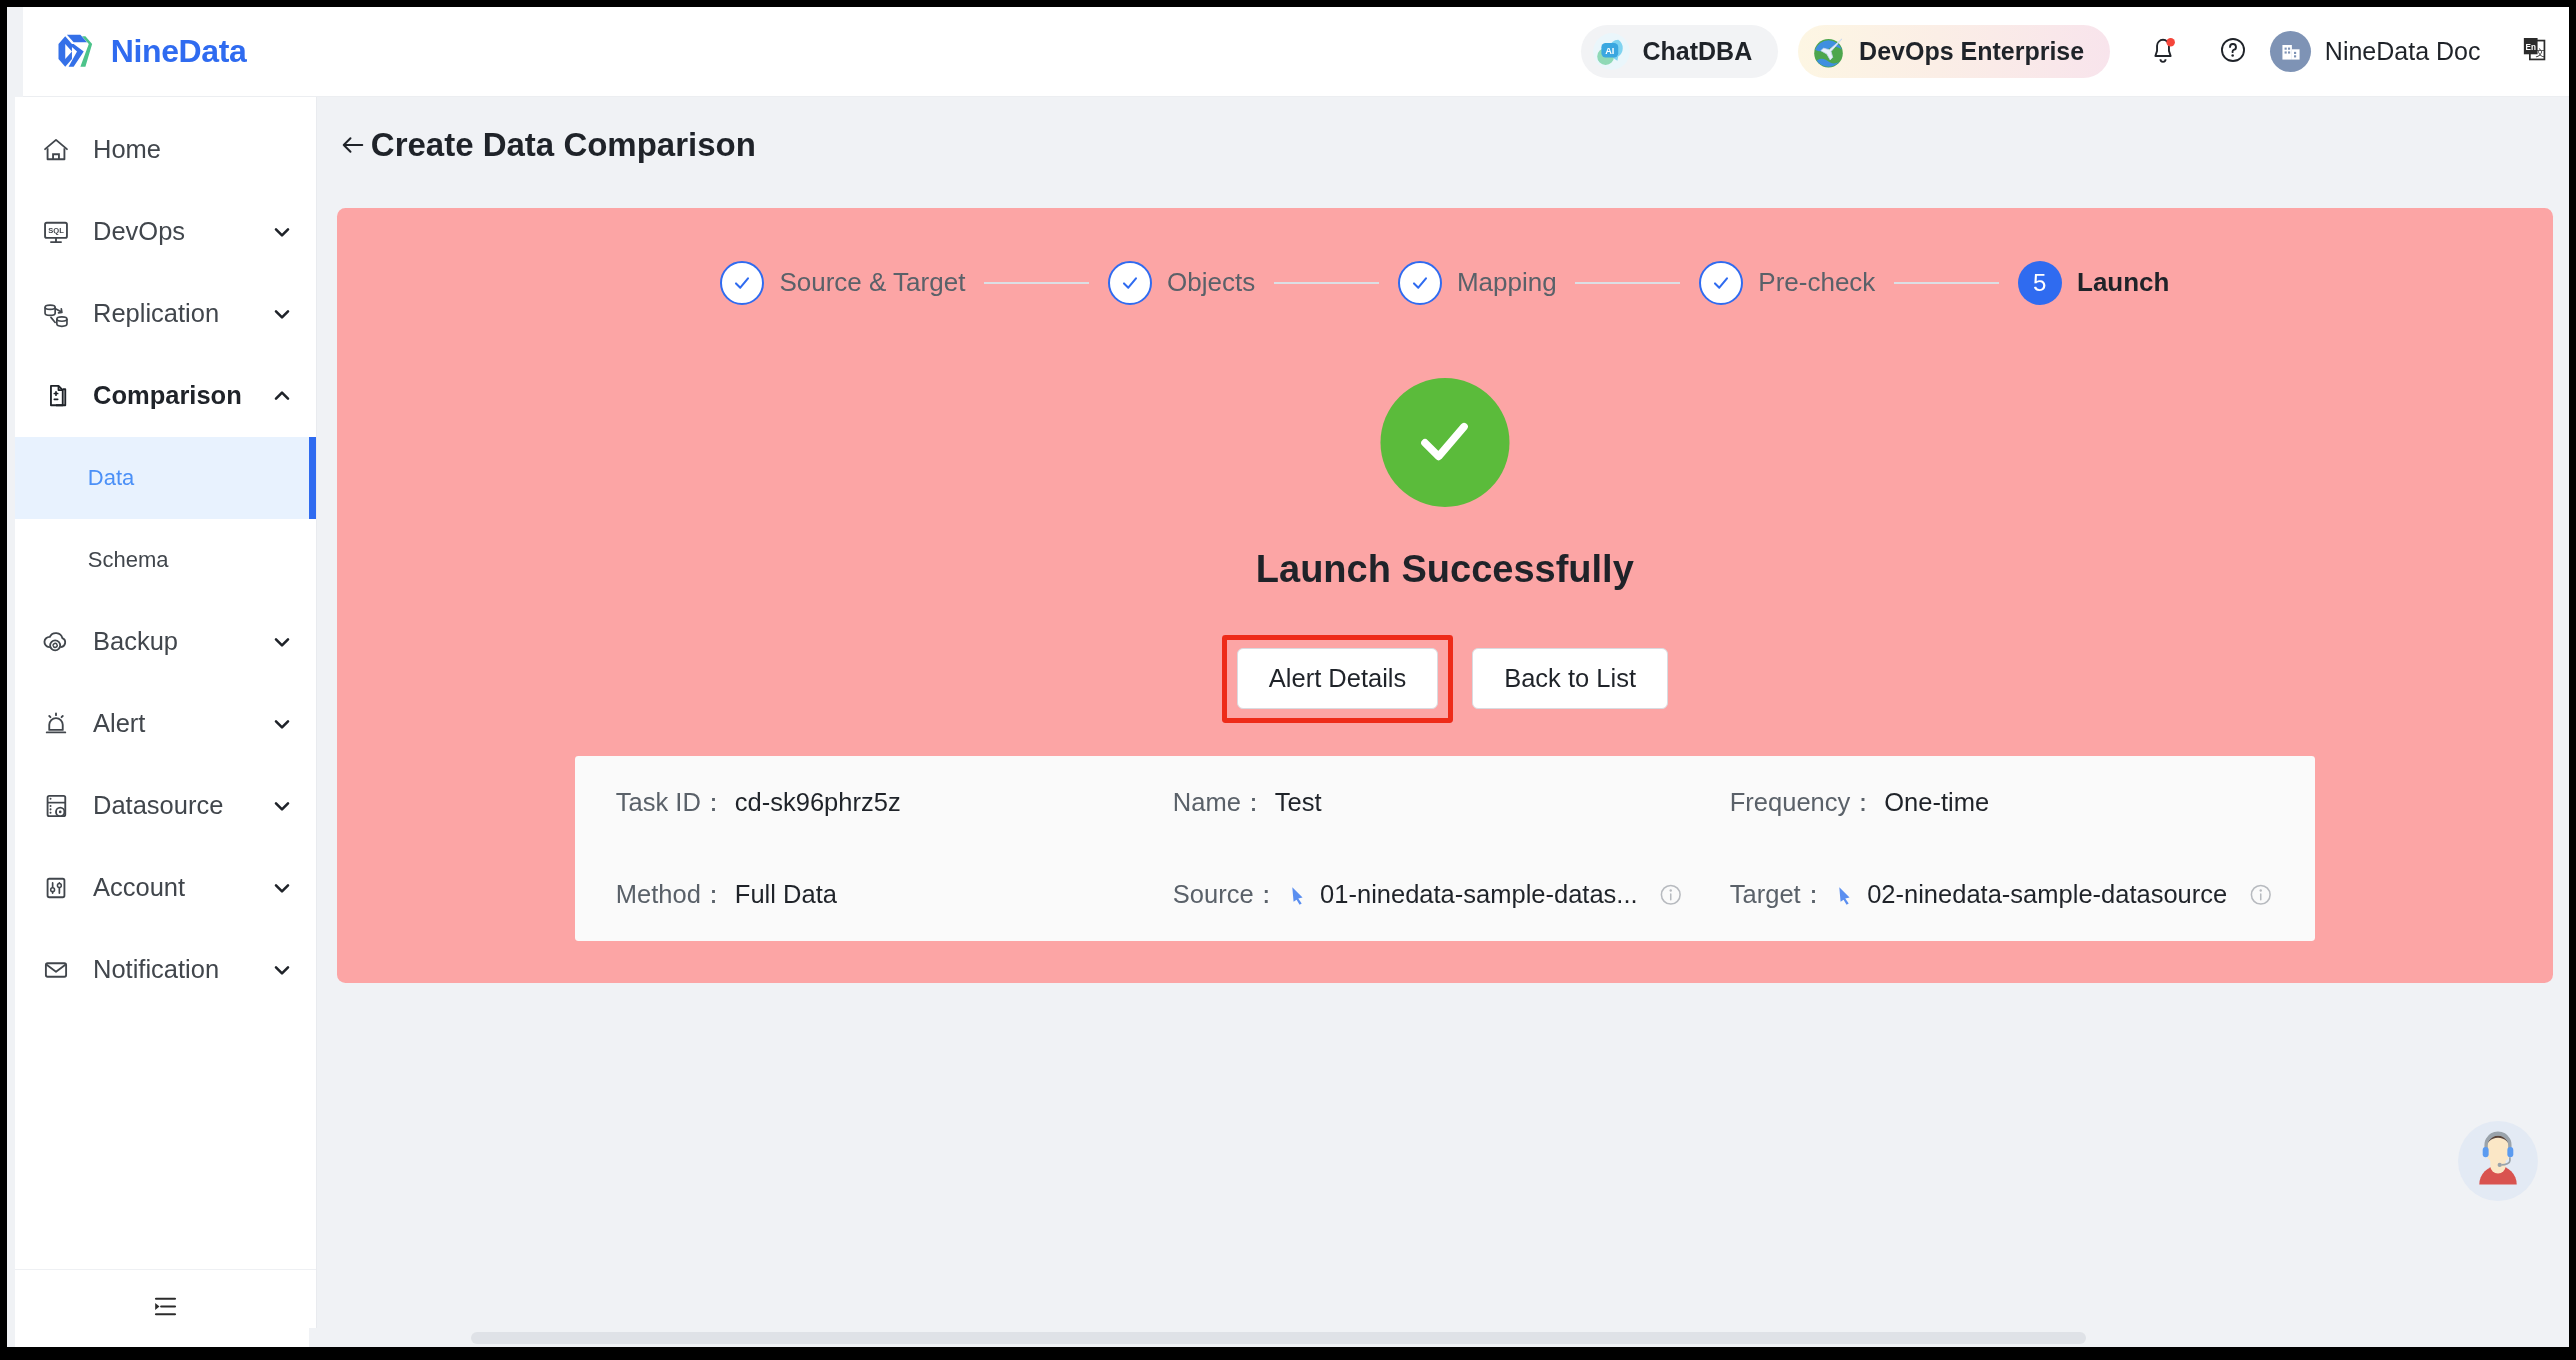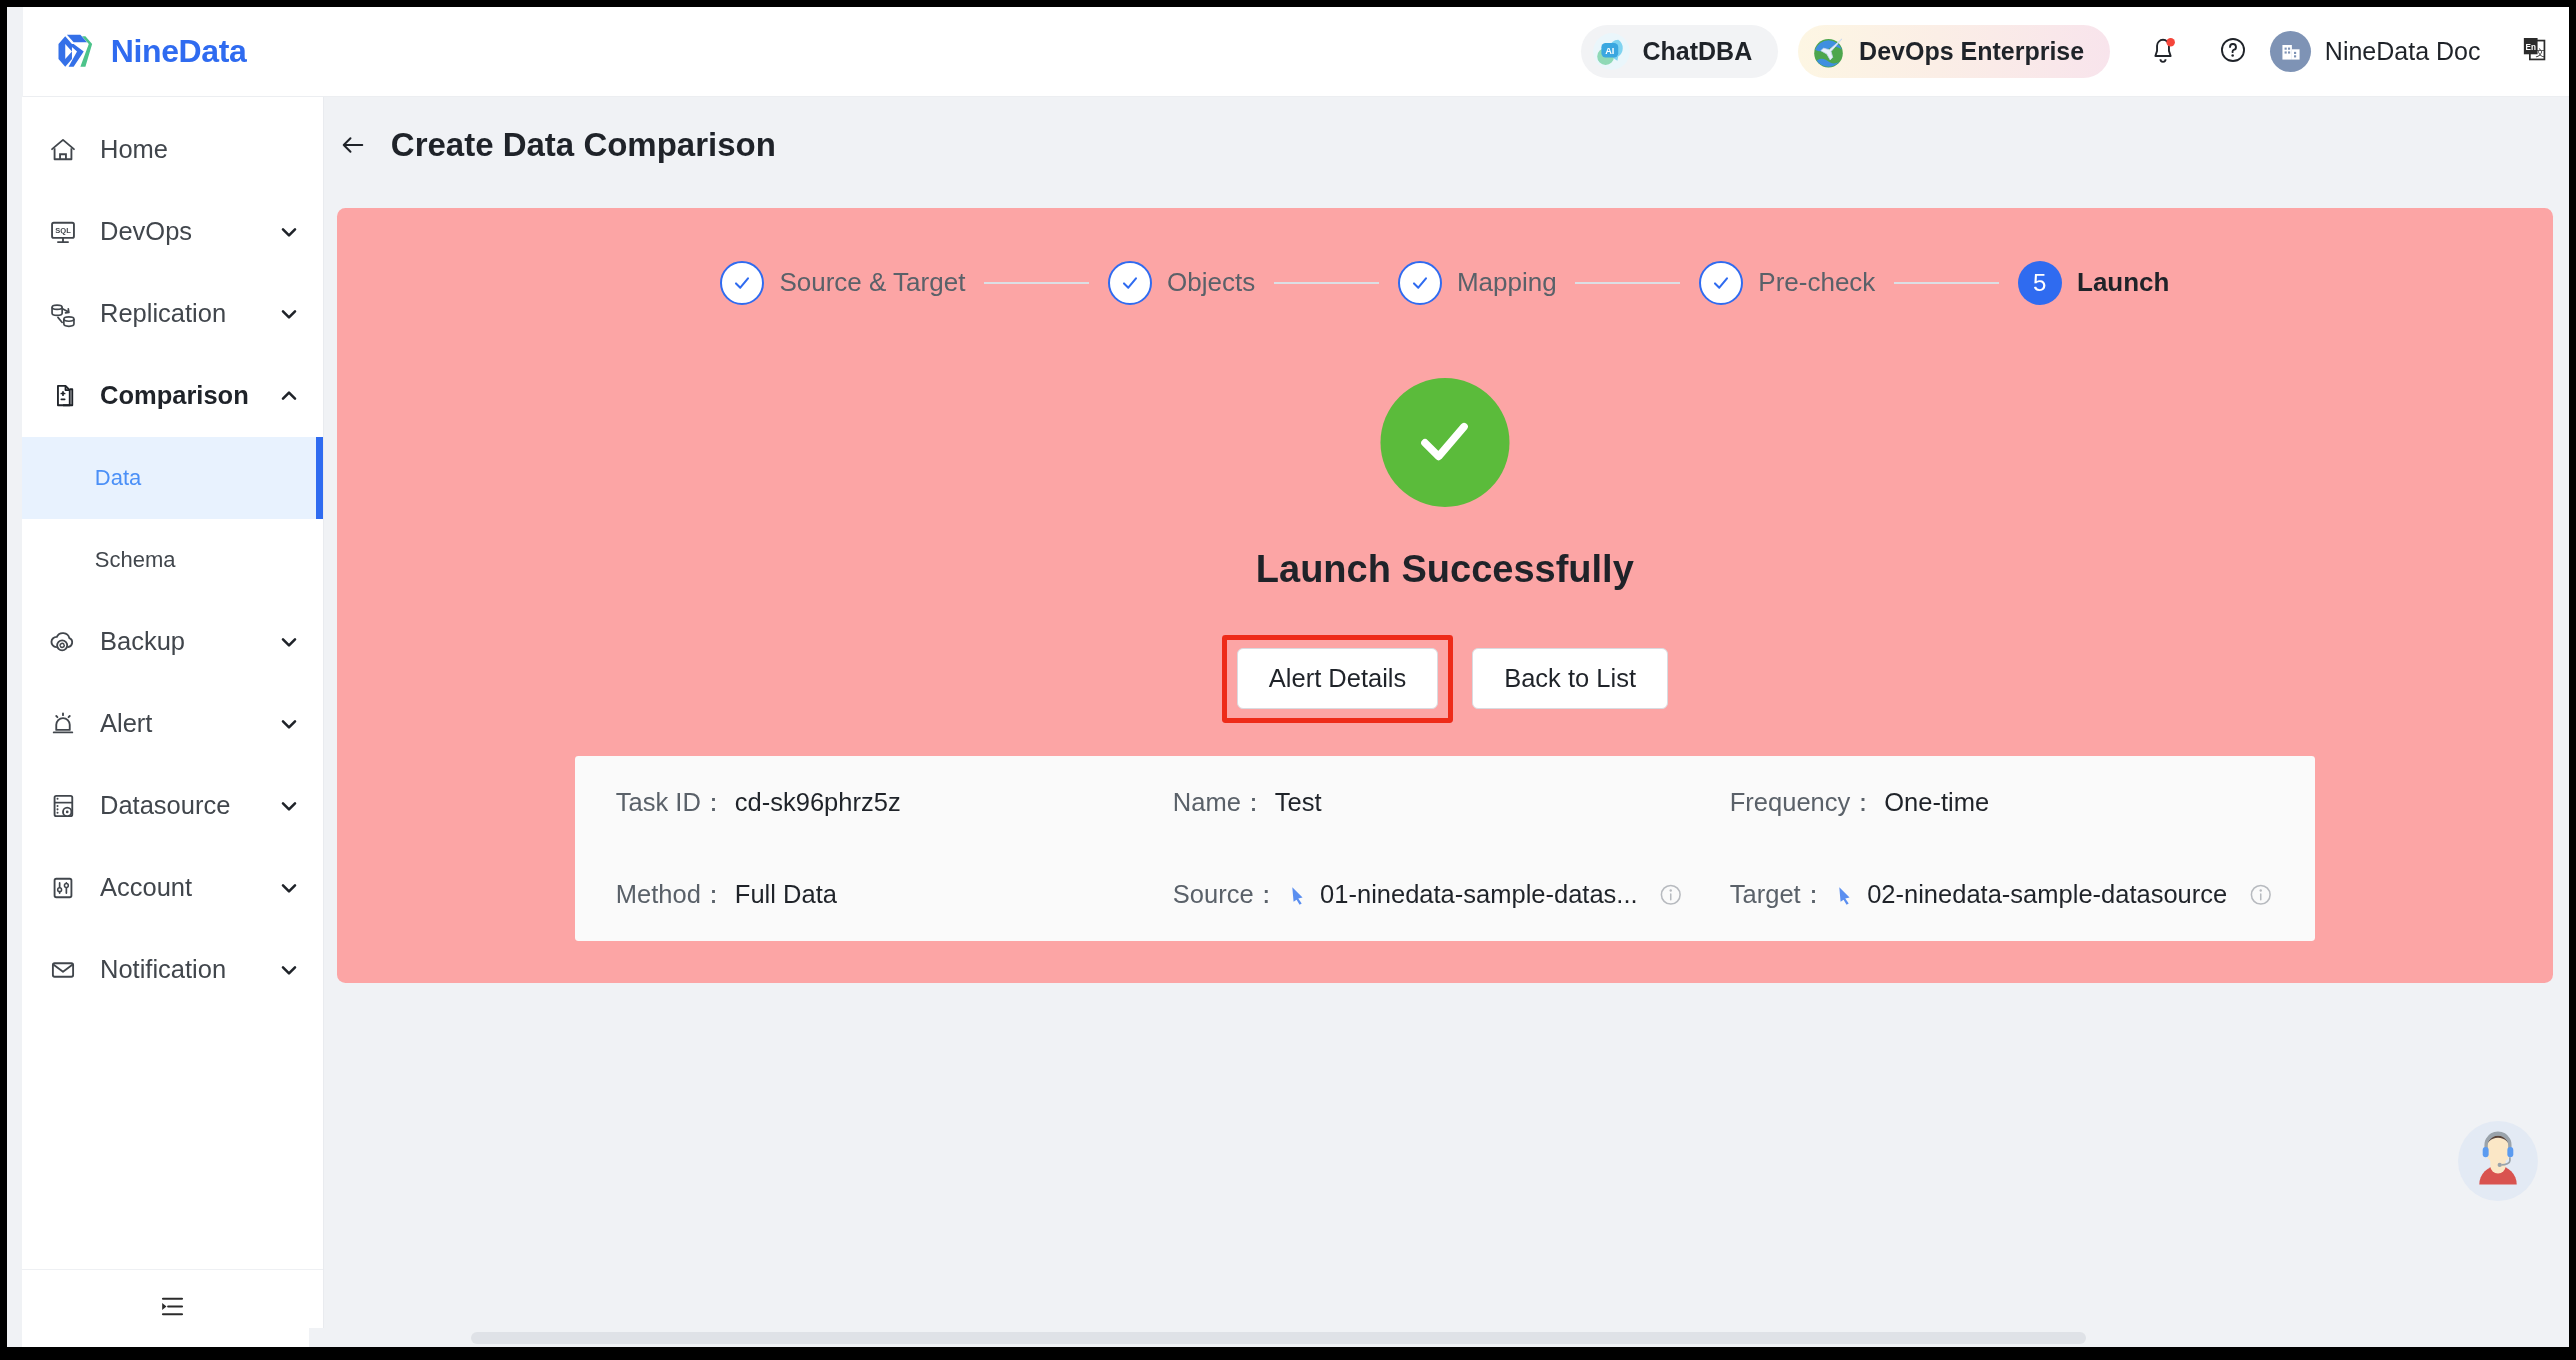--- a/index.html
+++ b/index.html
@@ -63,21 +63,21 @@
   #org-avatar {
     width: 41px; height: 41px; border-radius: 50%;
     background: #7e93b5; display: flex; align-items: center; justify-content: center;
   }
   #org-name { font-size: 25px; color: #1f2329; font-weight: 400; white-space: nowrap; }
   #lang-btn { width: 48px; height: 48px; margin-left: 24px;
     display:flex; align-items:center; justify-content:center;}
 
   
   #sidebar {
-    position: absolute; left: 15px; top: 90px;
+    position: absolute; left: 8px; top: 90px;
     width: 302px; height: 1250px;
     background: #ffffff;
     border-right: 0.9px solid #e9ebef;
   }
   #nav-list { padding-top: 12px; }
   .nav-item {
     height: 82px; display: flex; align-items: center;
     padding-left: 25.5px; padding-right: 22px;
     position: relative; cursor: pointer;
   }
@@ -102,21 +102,21 @@
   }
   #sidebar-footer {
     position: absolute; left: 0; bottom: 0; width: 100%;
     height: 78px; border-top: 0.9px solid #eef0f3;
     display: flex; align-items: center; justify-content: center;
   }
 
   
   #page-head {
     position: absolute; left: 330px; top: 119px;
-    display: flex; align-items: center; gap: 22px;
+    display: flex; align-items: center; gap: 2px;
   }
   #back-arrow { width: 32px; height: 32px; display:block; cursor:pointer; }
   #page-title { font-size: 33px; font-weight: 700; color: #1f2329; white-space: nowrap;}
 
   
   #card {
     position: absolute; left: 330px; top: 201px;
     width: 2216px; height: 775px;
     background: #fca5a5; border-radius: 8.5px;
   }

